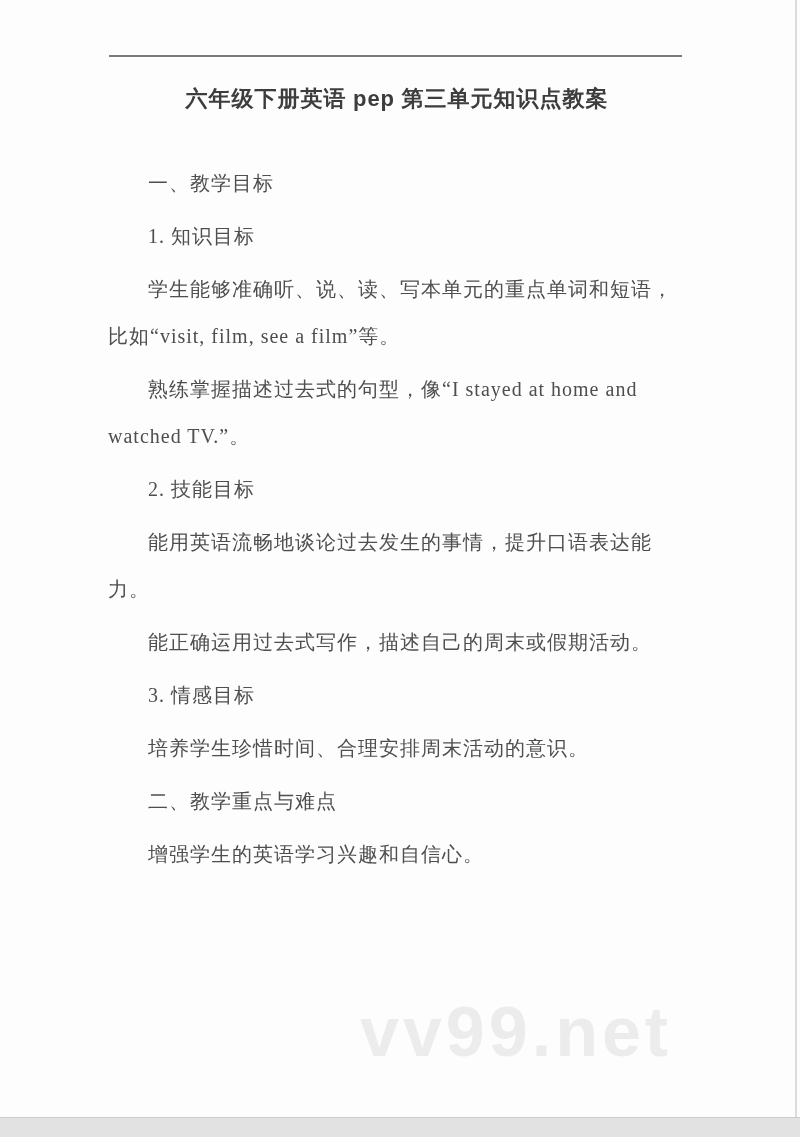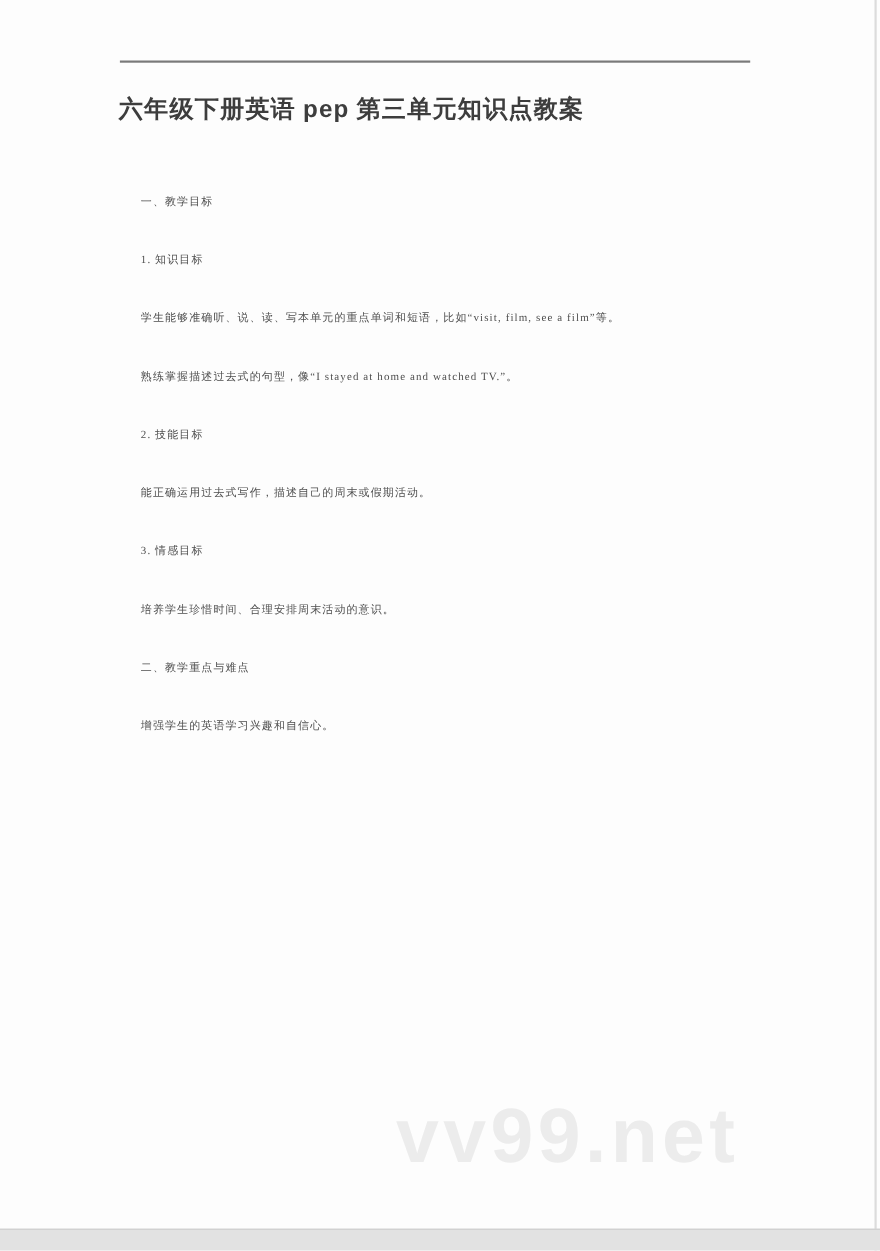--- a/index.html
+++ b/index.html
@@ -47,33 +47,34 @@
   }
   .doc {
     position: absolute;
     left: 108px;
     top: 82px;
     width: 578px;
     color: #4a4a4a;
   }
   .title {
     margin: 0 0 44px 0;
+    text-align: center;
     font-size: 22px;
     font-weight: 600;
     color: #3d3d3d;
     letter-spacing: 1px;
     line-height: 34px;
   }
   .title .latin-bold {
     font-family: "Liberation Sans", "DejaVu Sans", sans-serif;
     font-weight: 700;
   }
   .para {
     margin: 0 0 6px 0;
-    font-size: 10px;
+    font-size: 20px;
     line-height: 47px;
     letter-spacing: 1px;
     text-indent: 2em;
     color: #4e4e4e;
   }
   .watermark {
     position: absolute;
     left: 360px;
     top: 992px;
     font-family: "Liberation Sans", "DejaVu Sans", sans-serif;
@@ -94,20 +95,21 @@
   <div class="right-edge"></div>
 
   <main class="doc">
     <h1 class="title"><span>六年级下册英语 </span><span class="latin-bold">pep</span><span> 第三单元知识点教案</span></h1>
 
     <p class="para">一、教学目标</p>
     <p class="para">1. 知识目标</p>
     <p class="para">学生能够准确听、说、读、写本单元的重点单词和短语，比如“visit, film, see a film”等。</p>
     <p class="para">熟练掌握描述过去式的句型，像“I stayed at home and watched TV.”。</p>
     <p class="para">2. 技能目标</p>
+    <p class="para">能用英语流畅地谈论过去发生的事情，提升口语表达能力。</p>
     <p class="para">能正确运用过去式写作，描述自己的周末或假期活动。</p>
     <p class="para">3. 情感目标</p>
     <p class="para">培养学生珍惜时间、合理安排周末活动的意识。</p>
     <p class="para">二、教学重点与难点</p>
     <p class="para">增强学生的英语学习兴趣和自信心。</p>
   </main>
 
   <div class="watermark">vv99.net</div>
 
   <div class="bottom-bar"></div>

